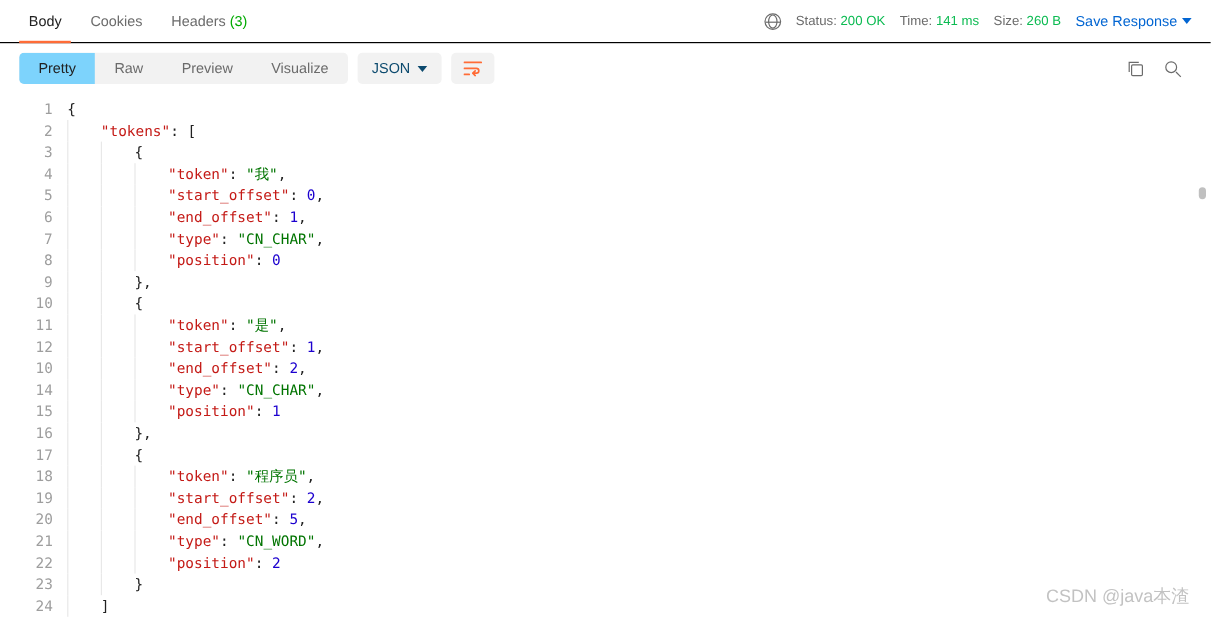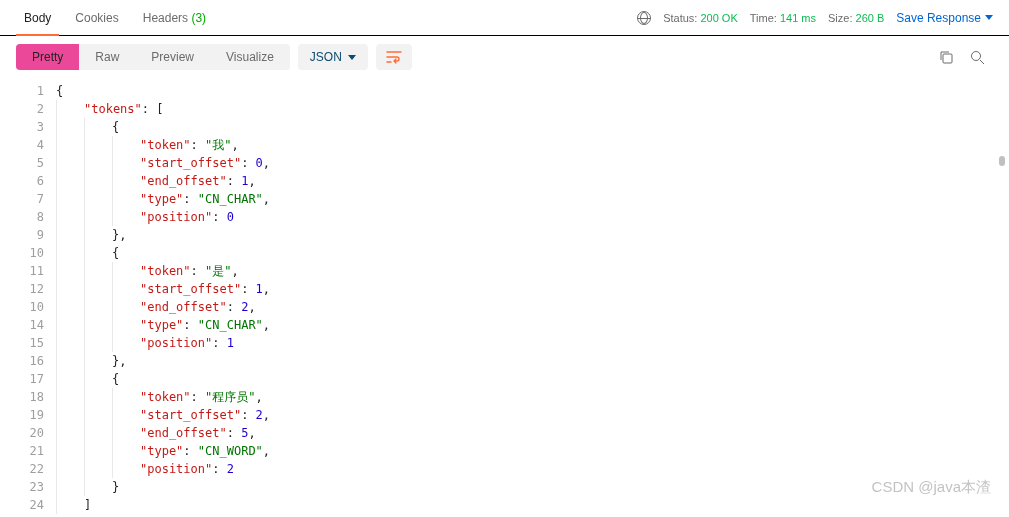--- a/index.html
+++ b/index.html
@@ -12,38 +12,38 @@
 .status-bar { display: flex; align-items: flex-start; gap: 12px; color: #6b6b6b; font-size: 11px; }
 .status-bar .ok { color: #0cbb52; }
 .status-bar .highlight { color: #0cbb52; }
 .save-link { color: #0265d2; cursor: pointer; font-size: 12px; margin-left: 12px; display: flex; align-items: center; gap: 4px; }
 .globe-icon { width: 14px; height: 14px; border: 1px solid #6b6b6b; border-radius: 50%; position: relative; display: inline-block; }
 .globe-icon::before { content: ''; position: absolute; left: 50%; top: 0; bottom: 0; width: 6px; border: 1px solid #6b6b6b; border-radius: 50%; transform: translateX(-50%); }
 .globe-icon::after { content: ''; position: absolute; top: 50%; left: 0; right: 0; height: 1px; background: #6b6b6b; }
 .toolbar { display: flex; align-items: center; padding: 8px 16px; gap: 8px; }
 .view-tabs { display: flex; background: #f2f2f2; border-radius: 4px; overflow: hidden; }
 .view-tab { padding: 6px 16px; cursor: pointer; color: #6b6b6b; font-size: 12px; }
-.view-tab.active { background: #ec4899; color: #212121; }
+.view-tab.active { background: #7dd3fc; color: #212121; }
 .dropdown { display: flex; align-items: center; gap: 6px; padding: 6px 12px; background: #f2f2f2; border-radius: 4px; cursor: pointer; font-size: 12px; color: #0c4a6e; }
 .wrap-btn { padding: 6px 10px; background: #f2f2f2; border-radius: 4px; cursor: pointer; display: flex; align-items: center; }
 .right-tools { display: flex; gap: 16px; align-items: center; margin-left: auto; margin-right: 8px; }
 .icon-btn { cursor: pointer; color: #6b6b6b; display: flex; align-items: center; }
 .editor { display: flex; height: 430px; position: relative; }
 .gutter { width: 56px; text-align: right; padding-right: 12px; color: #9e9e9e; background: #fff; font-family: Consolas, Monaco, monospace; font-size: 12px; line-height: 18px; padding-top: 4px; user-select: none; }
 .gutter div { height: 18px; }
 .code { flex: 1; font-family: Consolas, Monaco, monospace; font-size: 12px; line-height: 18px; padding-top: 4px; white-space: pre; position: relative; }
 .code-line { height: 18px; display: flex; }
 .indent-guide { border-left: 1px solid #e8e8e8; display: inline-block; width: 28px; height: 18px; }
 .brace { color: #212121; }
 .key { color: #c41a16; }
 .str { color: #007400; }
 .num { color: #1c00cf; }
 .punct { color: #212121; }
 .scroll-indicator { position: absolute; right: 4px; top: 78px; width: 6px; height: 10px; background: #c0c0c0; border-radius: 3px; }
-.watermark { position: absolute; right: 18px; bottom: 20px; color: rgba(120,120,120,0.45); font-size: 15px; pointer-events: none; }
+.watermark { position: absolute; right: 18px; bottom: 10px; color: rgba(120,120,120,0.45); font-size: 15px; pointer-events: none; }
 .chevron-down { display: inline-block; width: 0; height: 0; border-left: 4px solid transparent; border-right: 4px solid transparent; border-top: 5px solid currentColor; }
 </style>
 </head>
 <body>
 
 <div class="tabs">
   <div class="tab active">Body</div>
   <div class="tab">Cookies</div>
   <div class="tab">
     <span>Headers</span>

